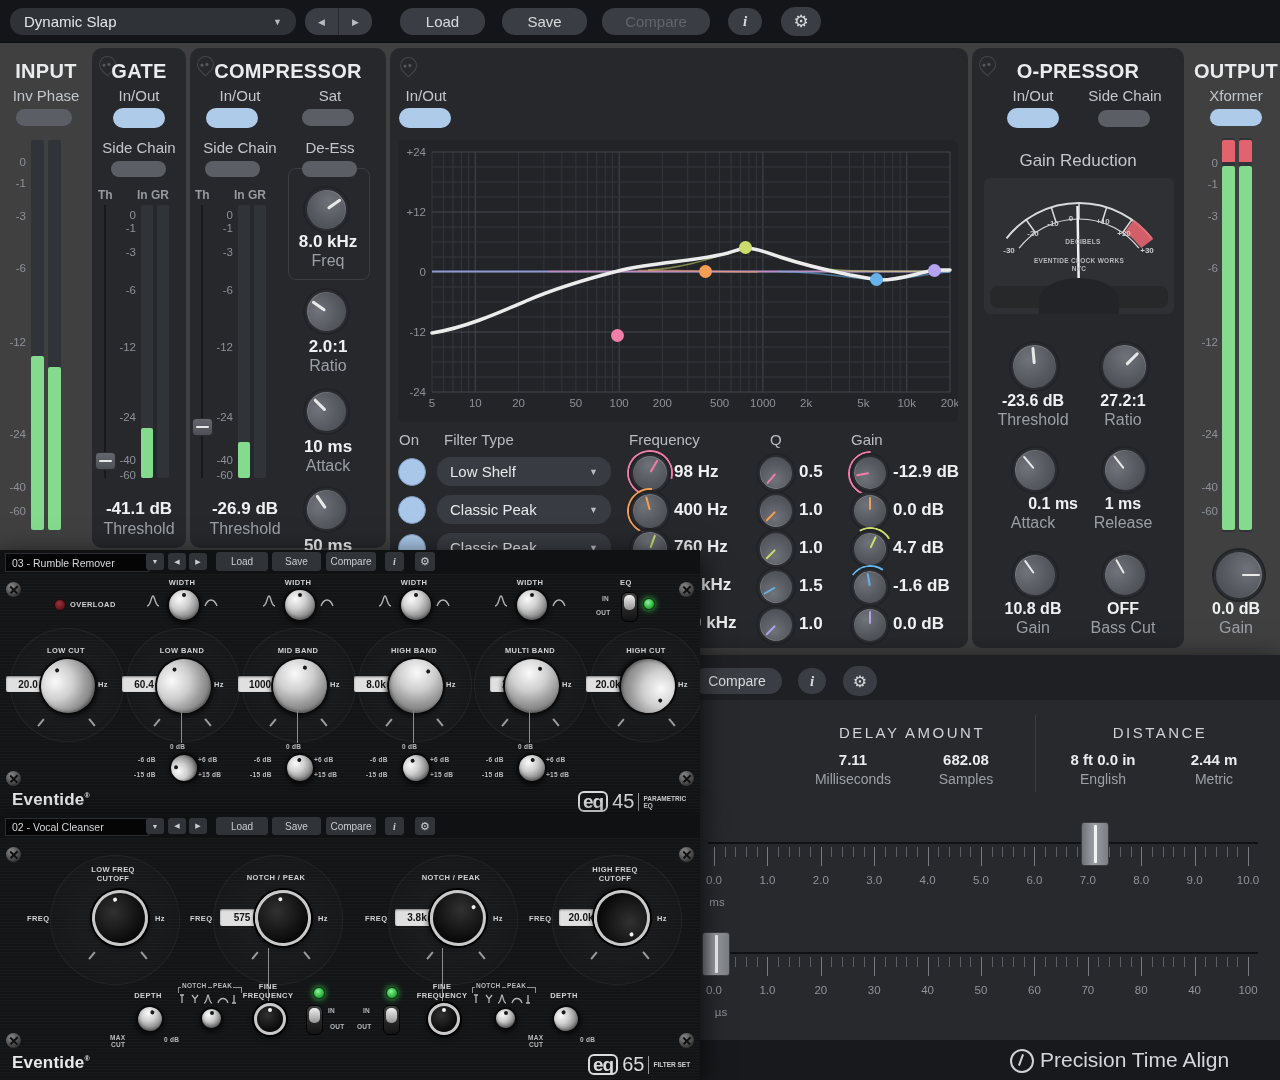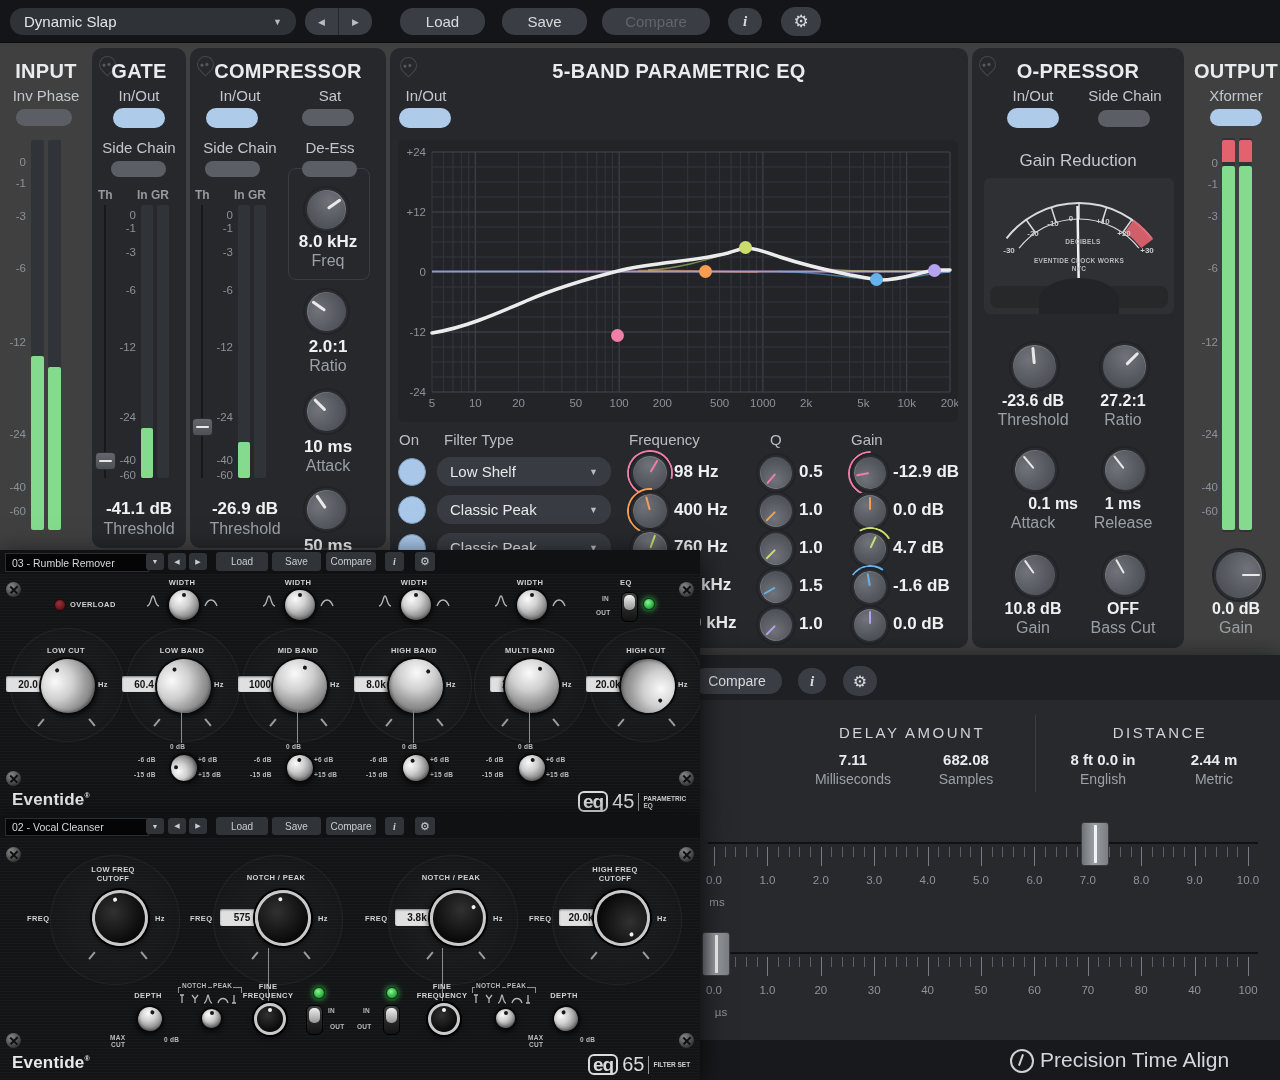--- a/index.html
+++ b/index.html
@@ -196,21 +196,20 @@
       </div>
     <div class="a val" style="left:288px;top:437px;width:80px;">10 ms</div>
     <div class="a lab2" style="left:288px;top:457px;width:80px;">Attack</div>
     <div class="a kn" style="left:305px;top:488px;width:39px;height:39px;transform:rotate(-35deg);">
         <i></i>
       </div>
     <div class="a val" style="left:288px;top:536px;width:80px;">50 ms</div>
 
     <div class="a panel" style="left:390px;top:48px;width:578px;height:600px;"></div>
     <div class="a leaf" style="left:400px;top:57px;"></div>
-    <div class="a t20" style="left:390px;top:60px;width:578px;">5-BAND PARAMETRIC EQ</div>
     <div class="a lab" style="left:398px;top:87px;width:56px;">In/Out</div>
     <div class="a pill blue" style="left:399px;top:108px;width:52px;height:20px;"></div>
 
     <div class="a graph" style="left:398px;top:140px;width:560px;height:282px;">
       <svg id="eqgrid" width="560" height="282" style="position:absolute;left:0;top:0;">
           <line x1="34" x2="34" y1="12" y2="252" stroke="#33363b"></line>
           <line x1="45.386785770202685" x2="45.386785770202685" y1="12" y2="252" stroke="#33363b"></line>
           <line x1="55.0141759614118" x2="55.0141759614118" y1="12" y2="252" stroke="#33363b"></line>
           <line x1="63.35380067803598" x2="63.35380067803598" y1="12" y2="252" stroke="#33363b"></line>
           <line x1="70.70987100766283" x2="70.70987100766283" y1="12" y2="252" stroke="#33363b"></line>

